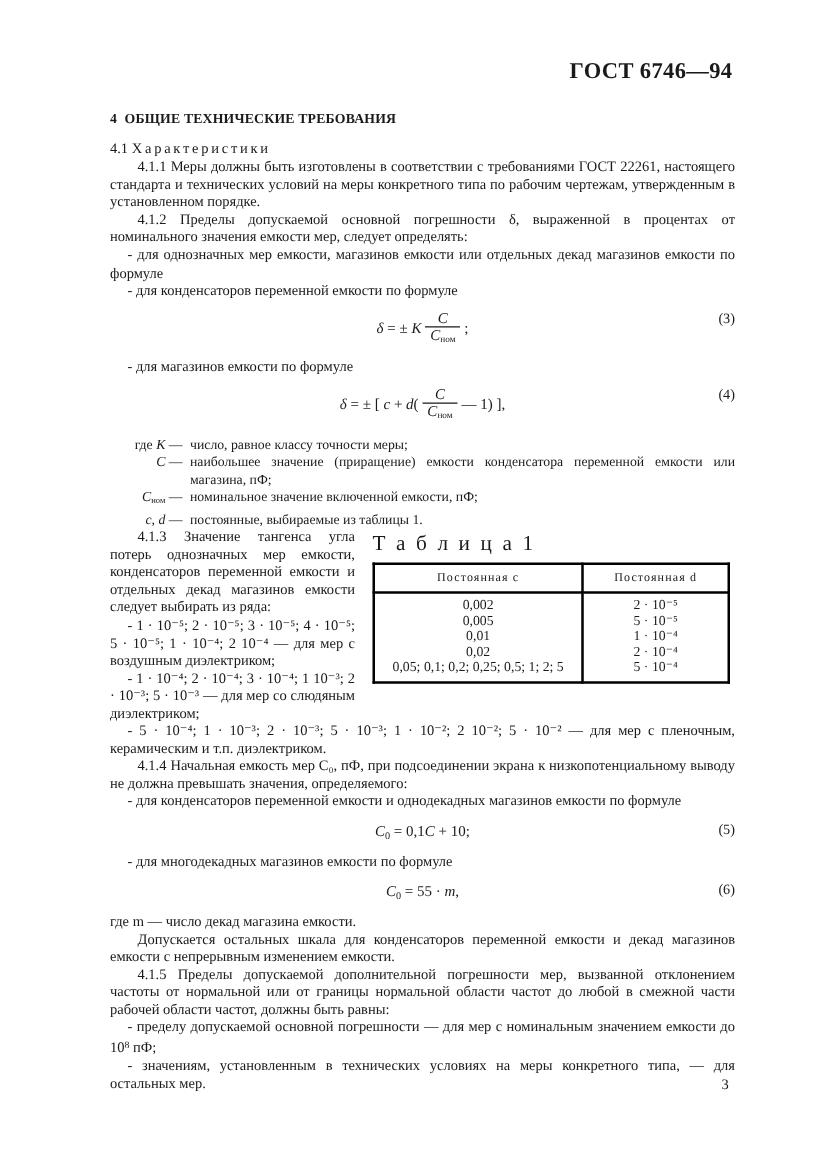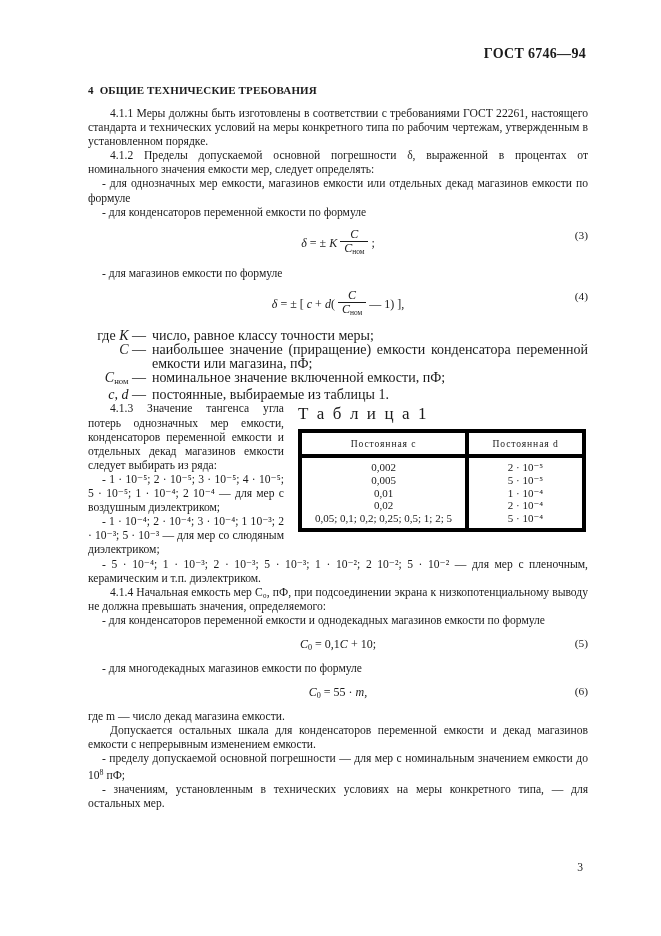--- a/index.html
+++ b/index.html
@@ -24,21 +24,21 @@
   .content {
     position: absolute;
     left: 88px;
     top: 46px;
     width: 500px;
   }
   
   .std-header {
     text-align: right;
     font-weight: bold;
-    font-size: 14px;
+    font-size: 18px;
     letter-spacing: 0.3px;
     margin: 0 0 22px 0;
     padding-right: 2px;
   }
   
   .sec-title {
     font-weight: bold;
     font-size: 11px;
     margin: 0 0 11px 0;
     letter-spacing: 0.15px;
@@ -106,21 +106,21 @@
     display: block;
     padding: 0px 4px 0 4px;
     line-height: 13px;
     font-size: 12px;
   }
   sub  { font-size: 0.68em; vertical-align: -0.25em; }
   sup  { font-size: 0.68em; vertical-align: 0.45em; }
   .sm-sub { font-size: 0.62em; vertical-align: -0.22em; }
 
   
-  .defs { font-size: 14px; line-height: 14.1px; margin: 2px 0 0 0; }
+  .defs { font-size: 11px; line-height: 14.1px; margin: 2px 0 0 0; }
   .def-row { display: flex; align-items: flex-start; }
   .def-sym {
     flex: 0 0 auto;
     width: 58px;
     text-align: right;
     padding-right: 6px;
     white-space: nowrap;
   }
   .def-row.first .def-sym { width: 58px; }
   .def-txt { flex: 1 1 auto; text-align: left; }
@@ -137,21 +137,21 @@
     letter-spacing: 2.1px;
     margin-bottom: 5px;
   }
   table.t1 {
     border-collapse: collapse;
     width: 284px;
     font-size: 11px;
     table-layout: fixed;
   }
   table.t1, table.t1 th, table.t1 td {
-    border: 4px solid #000000;
+    border: 2px solid #000000;
   }
   table.t1 th {
     font-weight: normal;
     letter-spacing: 0.9px;
     padding: 5px 2px 5px 2px;
     font-size: 9.6px;
     text-align: center;
   }
   table.t1 td {
     text-align: center;
@@ -180,20 +180,24 @@
 
 <div class="page">
   <div class="content">
 
     <div class="std-header">ГОСТ 6746—94</div>
 
     <div class="sec-title">
       <span class="num">4</span><span>ОБЩИЕ ТЕХНИЧЕСКИЕ ТРЕБОВАНИЯ</span>
     </div>
 
+    <div class="sub-head">
+      <span>4.1</span>
+      <span class="spaced">Характеристики</span>
+    </div>
 
     <p class="body">4.1.1  Меры должны быть изготовлены в соответствии с требованиями ГОСТ 22261, настоящего стандарта и технических условий на меры конкретного типа по рабочим чертежам, утвержденным в установленном порядке.</p>
 
     <p class="body">4.1.2  Пределы допускаемой основной погрешности δ, выраженной в процентах от номинального значения емкости мер, следует определять:</p>
 
     <p class="body dash">- для однозначных мер емкости, магазинов емкости или отдельных декад магазинов емкости по формуле</p>
 
 
     <p class="body dash">- для конденсаторов переменной емкости по формуле</p>
 
@@ -309,20 +313,21 @@
         <span>·</span>
         <span class="it">m</span><span>,</span>
       </span>
       <span class="eqno">(6)</span>
     </div>
 
     <p class="body noind">где m — число декад магазина емкости.</p>
 
     <p class="body">Допускается остальных шкала для конденсаторов переменной емкости и декад магазинов емкости с непрерывным изменением емкости.</p>
 
+    <p class="body">4.1.5  Пределы допускаемой дополнительной погрешности мер, вызванной отклонением частоты от нормальной или от границы нормальной области частот до любой в смежной части рабочей области частот, должны быть равны:</p>
 
     <p class="body dash"><span>- пределу допускаемой основной погрешности — для мер с номинальным значением емкости до 10</span><sup>8</sup><span> пФ;</span></p>
 
     <p class="body dash">- значениям, установленным в технических условиях на меры конкретного типа, — для остальных мер.</p>
 
 
   </div>
 
   <div class="page-num">3</div>
 </div>

